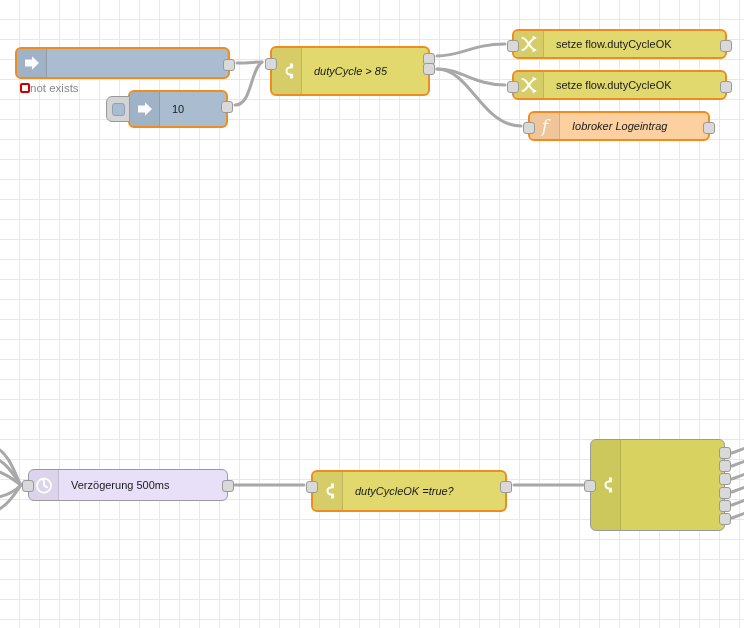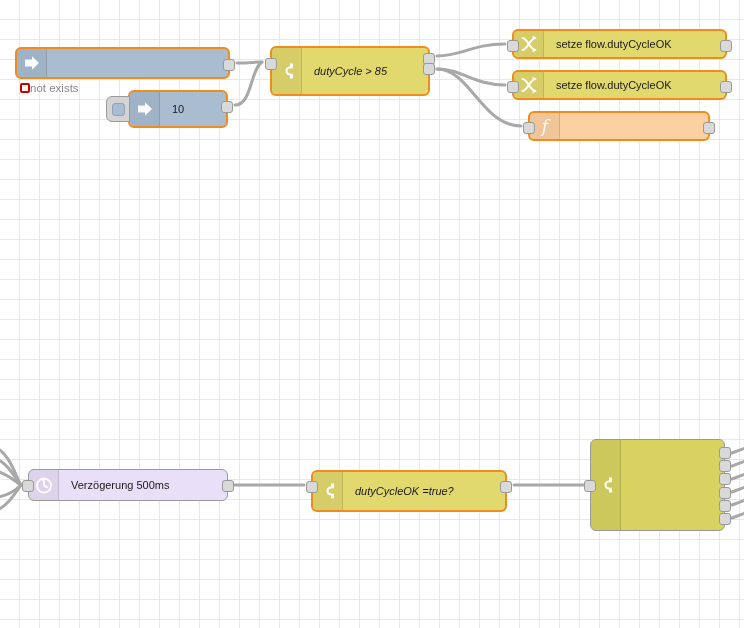--- a/index.html
+++ b/index.html
@@ -189,20 +189,21 @@
         <div class="node-label">setze flow.dutyCycleOK</div>
         <div class="port in" style="top: 9px;"></div>
         <div class="port out" style="top: 9px;"></div>
       </div>
       <div class="node sel" style="left: 528px; top: 111px; width: 182px; height: 30px; background: rgb(253, 208, 162);">
         <div class="node-icon">
           <svg width="20" height="20" viewBox="0 0 20 20">
             <text x="10" y="16" text-anchor="middle" font-family="DejaVu Serif, serif" font-style="italic" font-size="17" fill="rgba(255,255,255,0.95)">f</text>
           </svg>
         </div>
+        <div class="node-label italic">Iobroker Logeintrag</div>
         <div class="port in" style="top: 9px;"></div>
         <div class="port out" style="top: 9px;"></div>
       </div>
       <div class="node" style="left: 28px; top: 469px; width: 200px; height: 32px; background: rgb(231, 224, 248); border-color: rgb(153, 153, 153);">
         <div class="node-icon">
           <svg width="20" height="20" viewBox="0 0 20 20">
             <circle cx="10" cy="10.6" r="7" fill="none" stroke="rgba(255,255,255,0.95)" stroke-width="1.8"></circle>
             <path d="M10 6.2 L10 10.6 L13.2 12.4" fill="none" stroke="rgba(255,255,255,0.95)" stroke-width="1.8" stroke-linecap="round"></path>
             <path d="M6.2 3.2 L11.6 2.6 L9.4 6.6 Z" fill="rgba(255,255,255,0.95)"></path>
           </svg>

